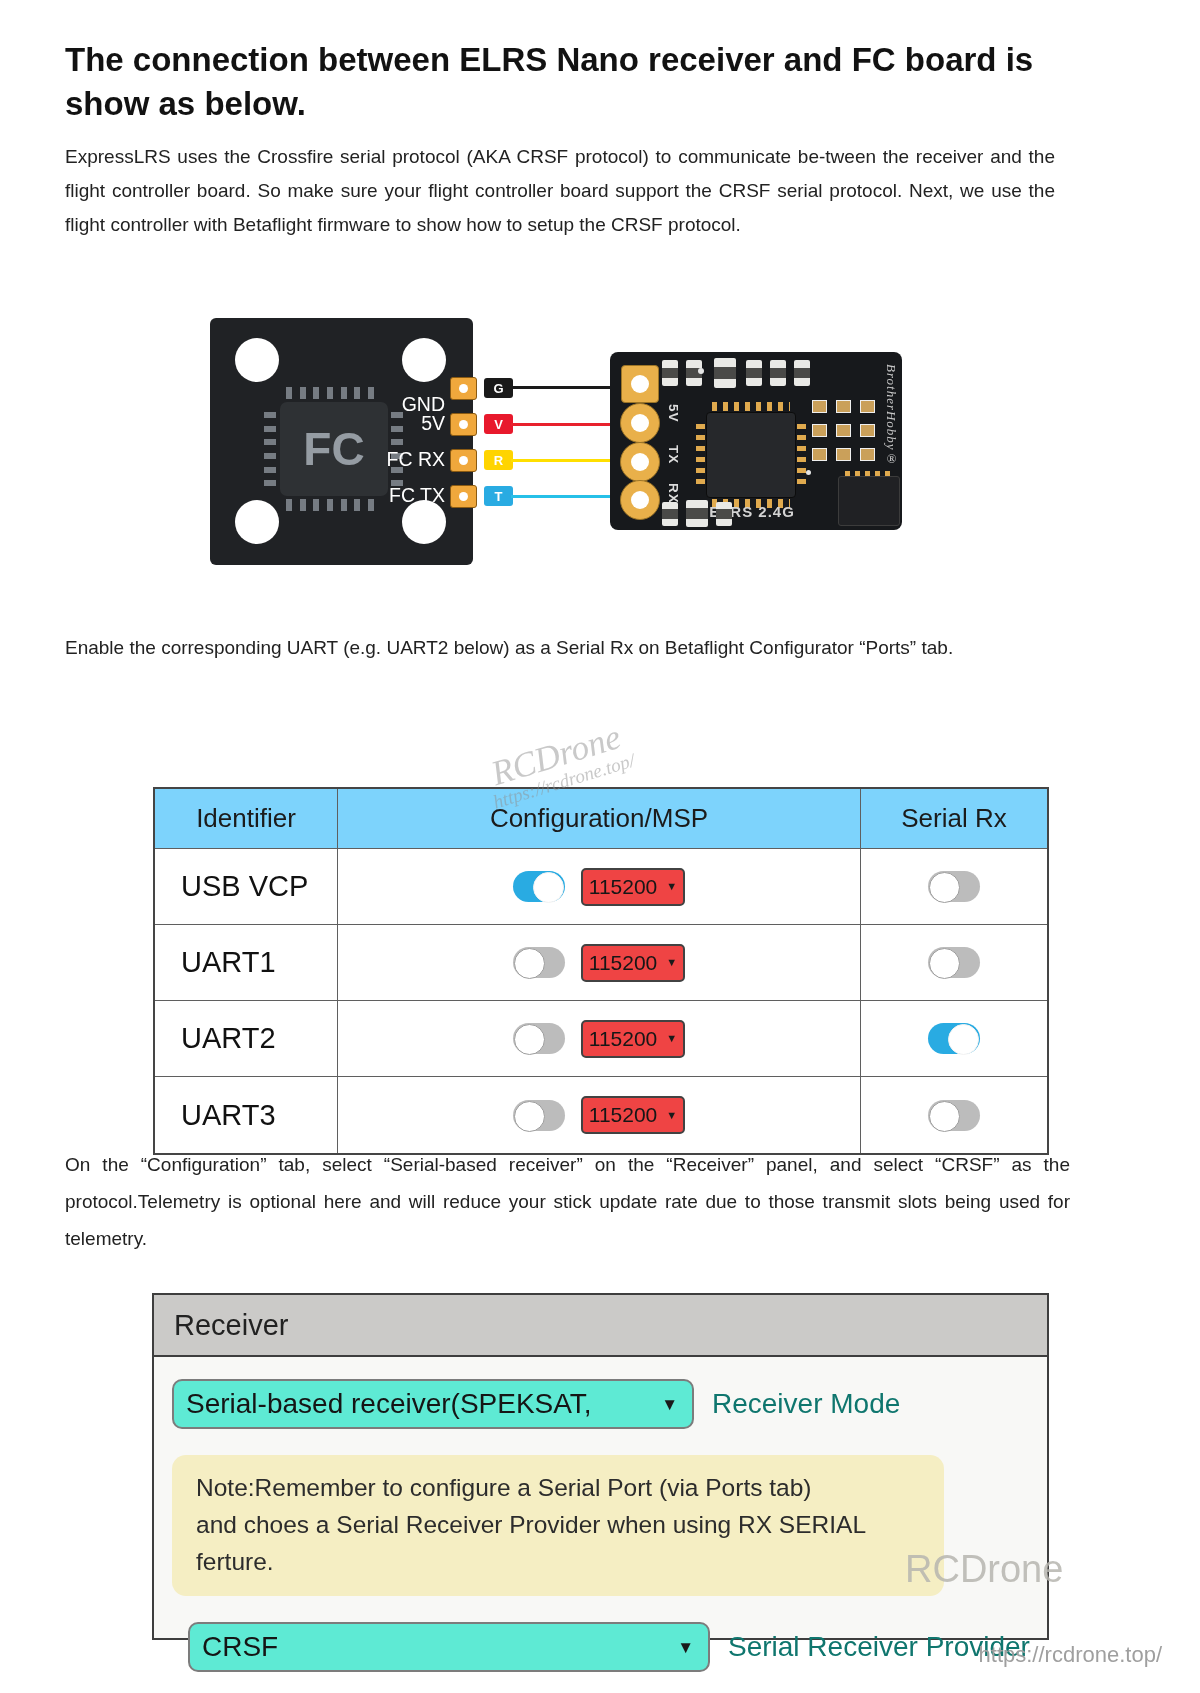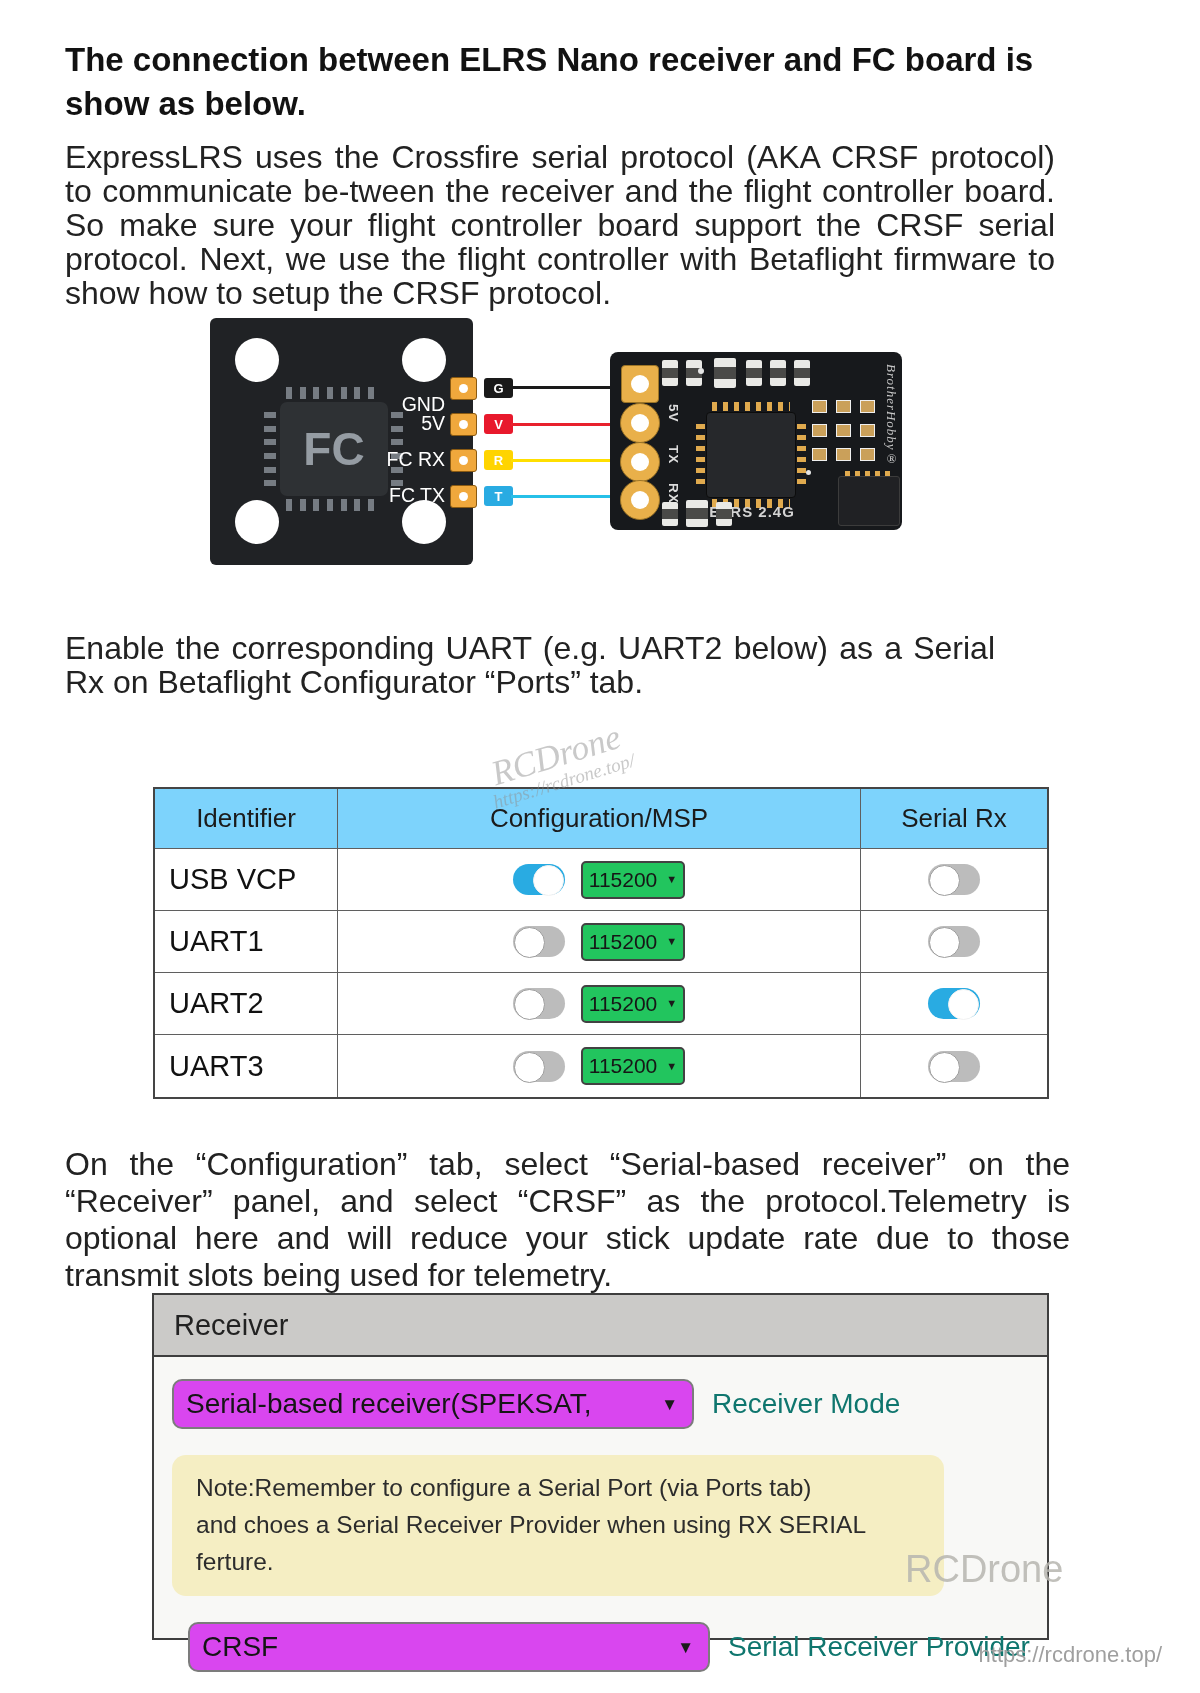--- a/index.html
+++ b/index.html
@@ -7,21 +7,21 @@
   .page {
     position:relative; width:1200px; height:1693px; margin:0 auto;
     background:#ffffff; overflow:hidden;
     font-family:"Liberation Sans", sans-serif; color:#1e1e1e;
   }
   
   .title {
     position:absolute; left:65px; top:38px; width:1000px;
     font-size:33px; font-weight:600; line-height:1.32; color:#121212;
   }
-  .para { position:absolute; left:65px; font-size:32px; line-height:34px; text-align:justify; color:#222; }
+  .para { position:absolute; left:65px; font-size:19px; line-height:34px; text-align:justify; color:#222; }
   .para.p1 { top:140px; width:990px; }
   .para.p2 { top:631px; width:930px; }
   .para.p3 { top:1146px; width:1005px; line-height:37px; }
 
   
   .diagram { position:absolute; left:0; top:298px; width:1200px; height:312px; }
   .fc-board { position:absolute; left:210px; top:20px; width:263px; height:247px; background:#202225; border-radius:6px; }
   .hole { position:absolute; width:44px; height:44px; border-radius:50%; background:#ffffff; }
   .fc-chip { position:absolute; left:70px; top:84px; width:108px; height:94px; background:#2e3134; border-radius:7px;
     display:flex; align-items:center; justify-content:center; font-size:46px; font-weight:700; color:#959ca3; }
@@ -55,45 +55,45 @@
   .rx-brand { position:absolute; right:3px; top:12px; height:156px; writing-mode:vertical-rl;
     font-family:"Liberation Serif", serif; font-style:italic; font-size:13px; color:#c9c9c9; letter-spacing:1px; }
 
   
   .ports-table { position:absolute; left:153px; top:787px; width:896px; display:grid;
     grid-template-columns:183px 523px 186px; border:2px solid #454545; background:#fff; }
   .pt-cell { border-right:1.5px solid #5f5f5f; border-bottom:1.5px solid #5f5f5f; display:flex; align-items:center; }
   .pt-cell.c3 { border-right:none; }
   .pt-cell.lastrow { border-bottom:none; }
   .pt-h { background:#7dd3fc; height:60px; justify-content:center; font-size:26px; color:#1b1b1b; }
-  .pt-id { height:62px; padding-left:14px; font-size:29px; color:#111; }
+  .pt-id { height:76px; padding-left:26px; font-size:29px; color:#111; }
   .pt-cfg { justify-content:center; gap:16px; }
   .pt-rx { justify-content:center; }
   .toggle { width:52px; height:31px; border-radius:17px; background:#bcbcbc; position:relative; flex:none; }
   .toggle::after { content:""; position:absolute; top:1px; left:1px; width:29px; height:29px; border-radius:50%;
     background:#fff; border:1px solid #9e9e9e; }
   .toggle.on { background:#29abe2; }
   .toggle.on::after { left:auto; right:1px; border-color:#f2f2f2; }
   .baud { display:flex; align-items:center; justify-content:center; gap:9px; width:104px; height:38px;
-    background:#22c55e; border:2px solid #424242; border-radius:5px; font-size:21px; color:#161616; }
+    background:#ef4444; border:2px solid #424242; border-radius:5px; font-size:21px; color:#161616; }
   .chev { font-size:11px; color:#1a1a1a; line-height:1; }
 
   .wm-table { position:absolute; left:480px; top:758px; transform:rotate(-17deg); transform-origin:left top;
     color:#8f8f8f; opacity:.48; text-align:center; pointer-events:none;
     font-family:"Liberation Serif", serif; font-style:italic; }
   .wm-table .l1 { font-size:35px; }
   .wm-table .l2 { font-size:19px; margin-top:-4px; }
 
   
   .panel { position:absolute; left:152px; top:1293px; width:897px; height:347px;
     border:2px solid #3e3e3e; background:#f8f8f6; }
   .panel-header { height:62px; background:#cbcac8; border-bottom:2px solid #3e3e3e;
     display:flex; align-items:center; padding-left:20px; font-size:29px; color:#222; }
   .select-row { display:flex; align-items:center; margin:22px 0 0 18px; }
-  .bf-select { width:522px; height:50px; background:#d946ef; border:2px solid #7c7c7c; border-radius:10px;
+  .bf-select { width:522px; height:50px; background:#5eead4; border:2px solid #7c7c7c; border-radius:10px;
     display:flex; align-items:center; justify-content:space-between; padding:0 14px 0 12px; font-size:28px; color:#151515; }
   .bf-select .chev { font-size:17px; }
   .select-label { margin-left:18px; font-size:28px; color:#0f766e; }
   .note-box { margin:26px 0 0 18px; width:772px; background:#f5eec3; border-radius:14px;
     padding:14px 0 16px 24px; font-size:24.5px; line-height:37px; color:#2c2c2c; }
   .wm-note { position:absolute; left:905px; top:1548px; font-size:38px; color:#b7b6b0; opacity:.85; pointer-events:none; }
   .wm-corner { position:absolute; right:38px; top:1642px; font-size:22px; color:#9f9f9f; }
 </style>
 </head>
 <body>

